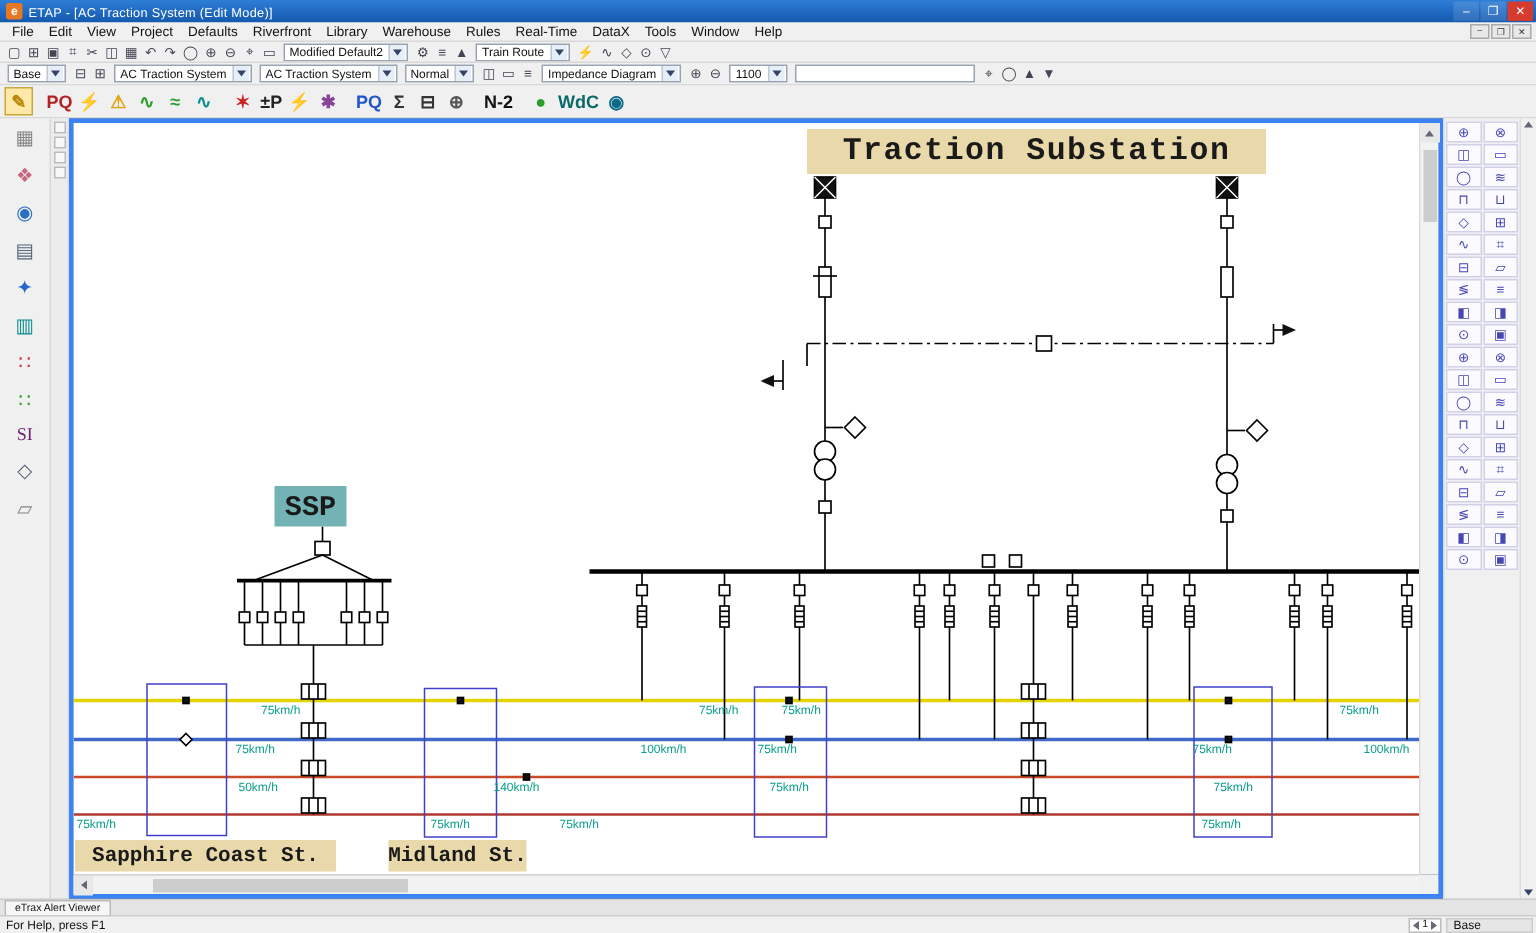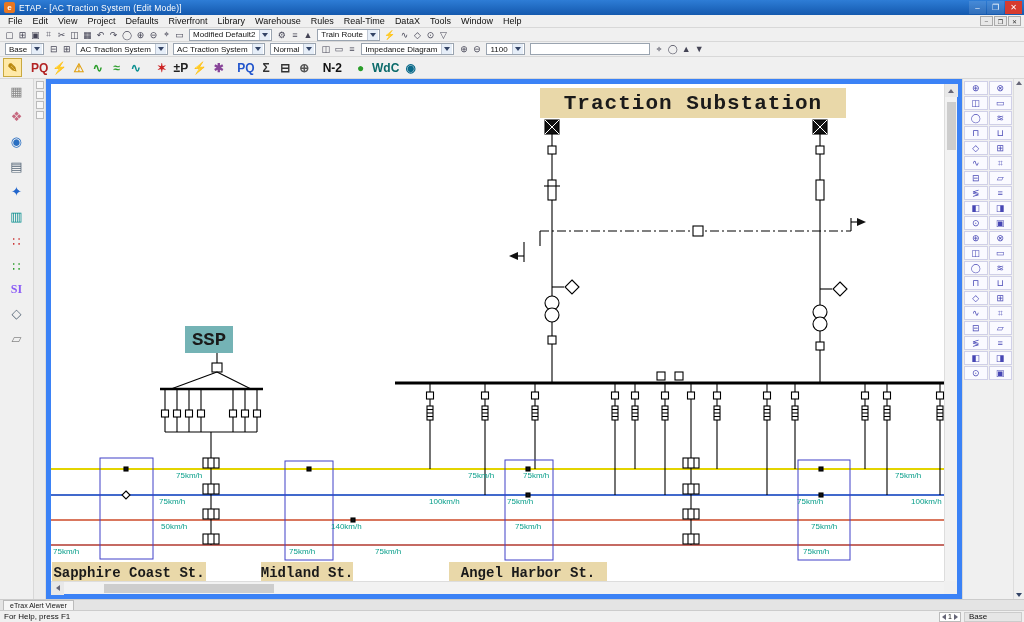--- a/index.html
+++ b/index.html
@@ -23,31 +23,31 @@
 .combo{display:flex;align-items:center;border:1px solid #9aa4b0;background:#fff;height:12px;font-size:8px;padding:0 1px 0 3px;margin:0 2px;white-space:nowrap;flex:0 0 auto}
 .combo .arrow{width:11px;height:10px;background:#e6eef8;border-left:1px solid #c0c8d4;display:flex;align-items:center;justify-content:center;margin-left:4px}
 .tri-d{width:0;height:0;border-left:3px solid transparent;border-right:3px solid transparent;border-top:4px solid #346}
 .tri-u{width:0;height:0;border-left:3px solid transparent;border-right:3px solid transparent;border-bottom:4px solid #667}
 .tri-l{width:0;height:0;border-top:3px solid transparent;border-bottom:3px solid transparent;border-right:4px solid #667}
 .tri-r{width:0;height:0;border-top:3px solid transparent;border-bottom:3px solid transparent;border-left:4px solid #667}
 .text-input{height:12px;border:1px solid #9aa4b0;background:#fff;width:120px;margin:0 2px;font-size:8px}
 .main{flex:1;display:flex;min-height:0}
 .left-toolbar{width:34px;background:#f0f0f0;border-right:1px solid #d8d8d8;display:flex;flex-direction:column;align-items:center;padding-top:3px;gap:7px;flex:0 0 auto}
 .left-toolbar .ticon{min-width:20px;height:18px;font-size:13px}
-.si-label{font-weight:bold;font-size:12px;font-family:"Liberation Serif",serif;color:#8b5cf6}
+.si-label{font-weight:normal;font-size:12px;font-family:"Liberation Serif",serif;color:#701a75}
 .left-strip{width:12px;background:#ececec;border-right:1px solid #ddd;display:flex;flex-direction:column;align-items:center;padding-top:2px;gap:2px;flex:0 0 auto}
 .left-strip span{width:8px;height:8px;border:1px solid #bbb;background:#f8f8f8;display:block}
-.canvas-wrap{flex:1;position:relative;background:#0c4a6e;border:5px solid #3b82f6;min-width:0}
+.canvas-wrap{flex:1;position:relative;background:#0c4a6e;border:3px solid #3b82f6;min-width:0}
 .diagram{position:absolute;left:0;top:0;right:13px;bottom:13px;overflow:hidden;background:#fff}
 .diagram svg{position:absolute;left:0;top:0}
 .overlay-label{position:absolute;background:#e9d8a9;font-family:"Liberation Mono",monospace;font-weight:bold;color:#1a1a1a;display:flex;align-items:center;justify-content:center;white-space:nowrap}
 .ts-title{left:489px;top:4px;width:306px;height:30px;font-size:21px;letter-spacing:1px}
 .ssp-label{left:134px;top:242px;width:48px;height:27px;font-size:19px;background:#74b3b5}
 .station{height:21px;font-size:14px;top:478px}
-.st0{left:1px;width:154px}.st1{left:210px;width:92px}.st2{left:398px;width:158px}.st3{left:706px;width:136px}
+.st0{left:1px;width:174px}.st1{left:210px;width:92px}.st2{left:398px;width:158px}.st3{left:706px;width:136px}
 .speed{position:absolute;font-size:8px;color:#089e8a;white-space:nowrap}
 .vscroll{position:absolute;right:0;top:0;bottom:13px;width:13px;background:#f2f2f2;border-left:1px solid #ddd;display:flex;flex-direction:column;align-items:center}
 .hscroll{position:absolute;left:0;bottom:0;right:13px;height:13px;background:#f2f2f2;border-top:1px solid #ddd;display:flex;align-items:center}
 .scroll-btn{width:13px;height:13px;display:flex;align-items:center;justify-content:center;background:#e8e8e8;flex:0 0 auto}
 .vthumb{width:9px;height:48px;background:#cdcdcd;margin-top:5px}
 .hthumb{height:9px;width:170px;background:#cdcdcd;margin-left:40px}
 .corner{position:absolute;right:0;bottom:0;width:13px;height:13px;background:#f0f0f0}
 .right-panel{width:62px;background:#f0f0f0;border-left:1px solid #d8d8d8;display:flex;flex:0 0 auto}
 .palette{flex:1;display:grid;grid-template-columns:1fr 1fr;align-content:start;gap:1px;padding:2px 1px;overflow:hidden}
 .pal-icon{height:14px;display:flex;align-items:center;justify-content:center;font-size:9px;color:#4646b4;border:1px solid #d0d0e8;background:#fafaff}
@@ -455,21 +455,20 @@
             <rect class="selbox" x="234" y="377" width="48" height="99" stroke="#4040c8"></rect>
             <rect class="selbox" x="454" y="376" width="48" height="100" stroke="#4040c8"></rect>
             <rect class="selbox" x="747" y="376" width="52" height="100" stroke="#4040c8"></rect>
           </g>
         </svg>
 
         <div class="overlay-label ts-title">Traction Substation</div>
         <div class="overlay-label ssp-label">SSP</div>
         <div class="overlay-label station st0">Sapphire Coast St.</div>
         <div class="overlay-label station st1">Midland St.</div>
-        <div class="overlay-label station st2">Angel Harbor St.</div>
         <div id="speed-overlay" style="position:absolute;left:0;top:0;right:0;bottom:0;pointer-events:none">
             <span class="speed" style="left: 125px; top: 387px;">75km/h</span>
             <span class="speed" style="left: 417px; top: 387px;">75km/h</span>
             <span class="speed" style="left: 472px; top: 387px;">75km/h</span>
             <span class="speed" style="left: 844px; top: 387px;">75km/h</span>
             <span class="speed" style="left: 108px; top: 413px;">75km/h</span>
             <span class="speed" style="left: 378px; top: 413px;">100km/h</span>
             <span class="speed" style="left: 456px; top: 413px;">75km/h</span>
             <span class="speed" style="left: 746px; top: 413px;">75km/h</span>
             <span class="speed" style="left: 860px; top: 413px;">100km/h</span>

